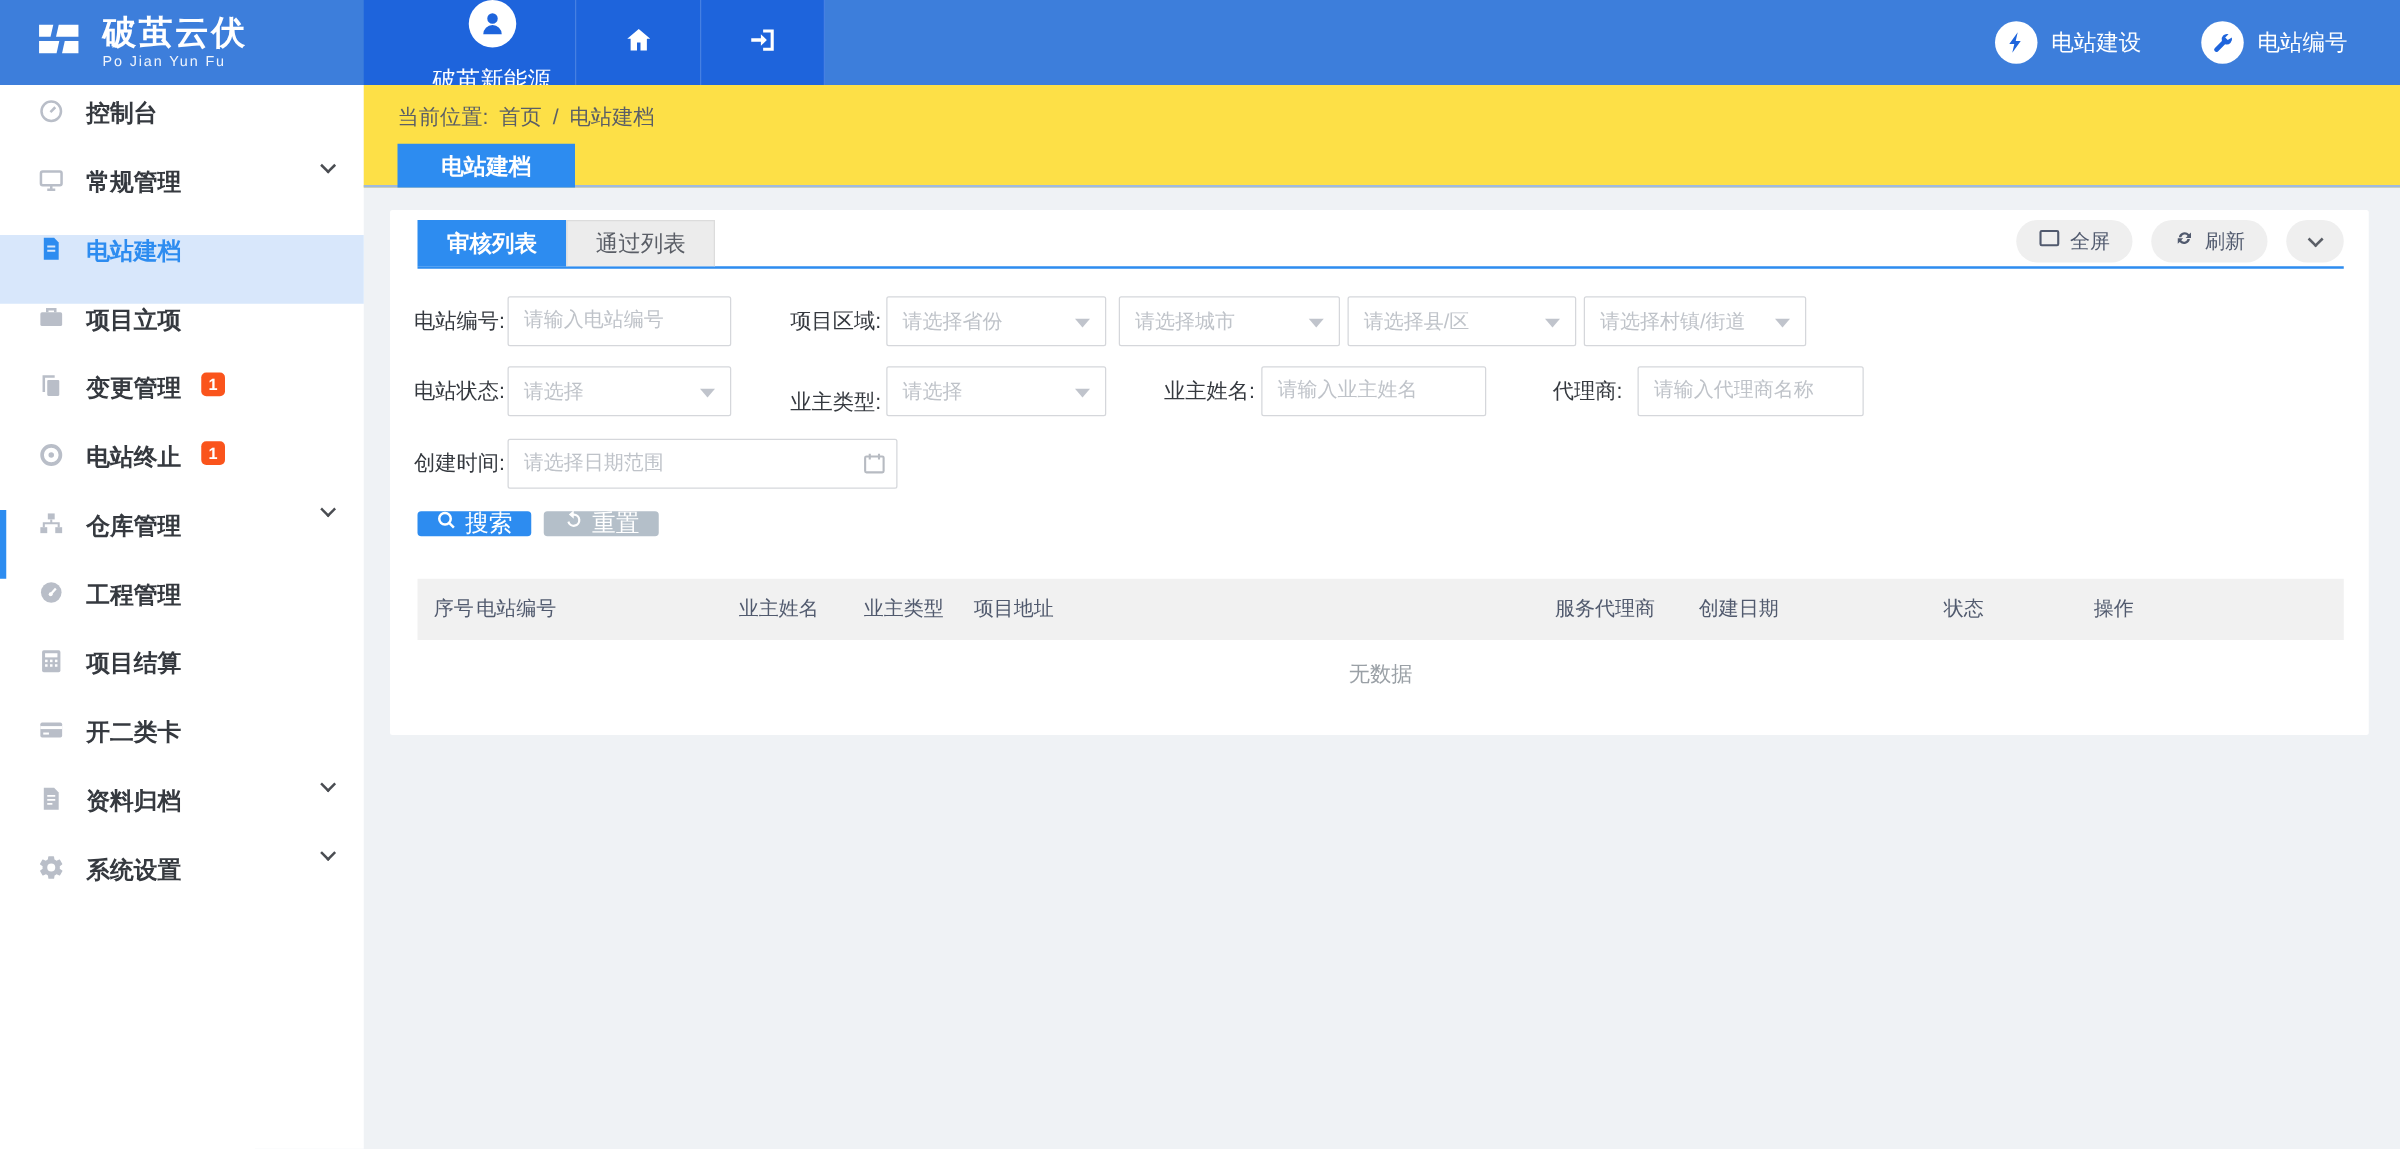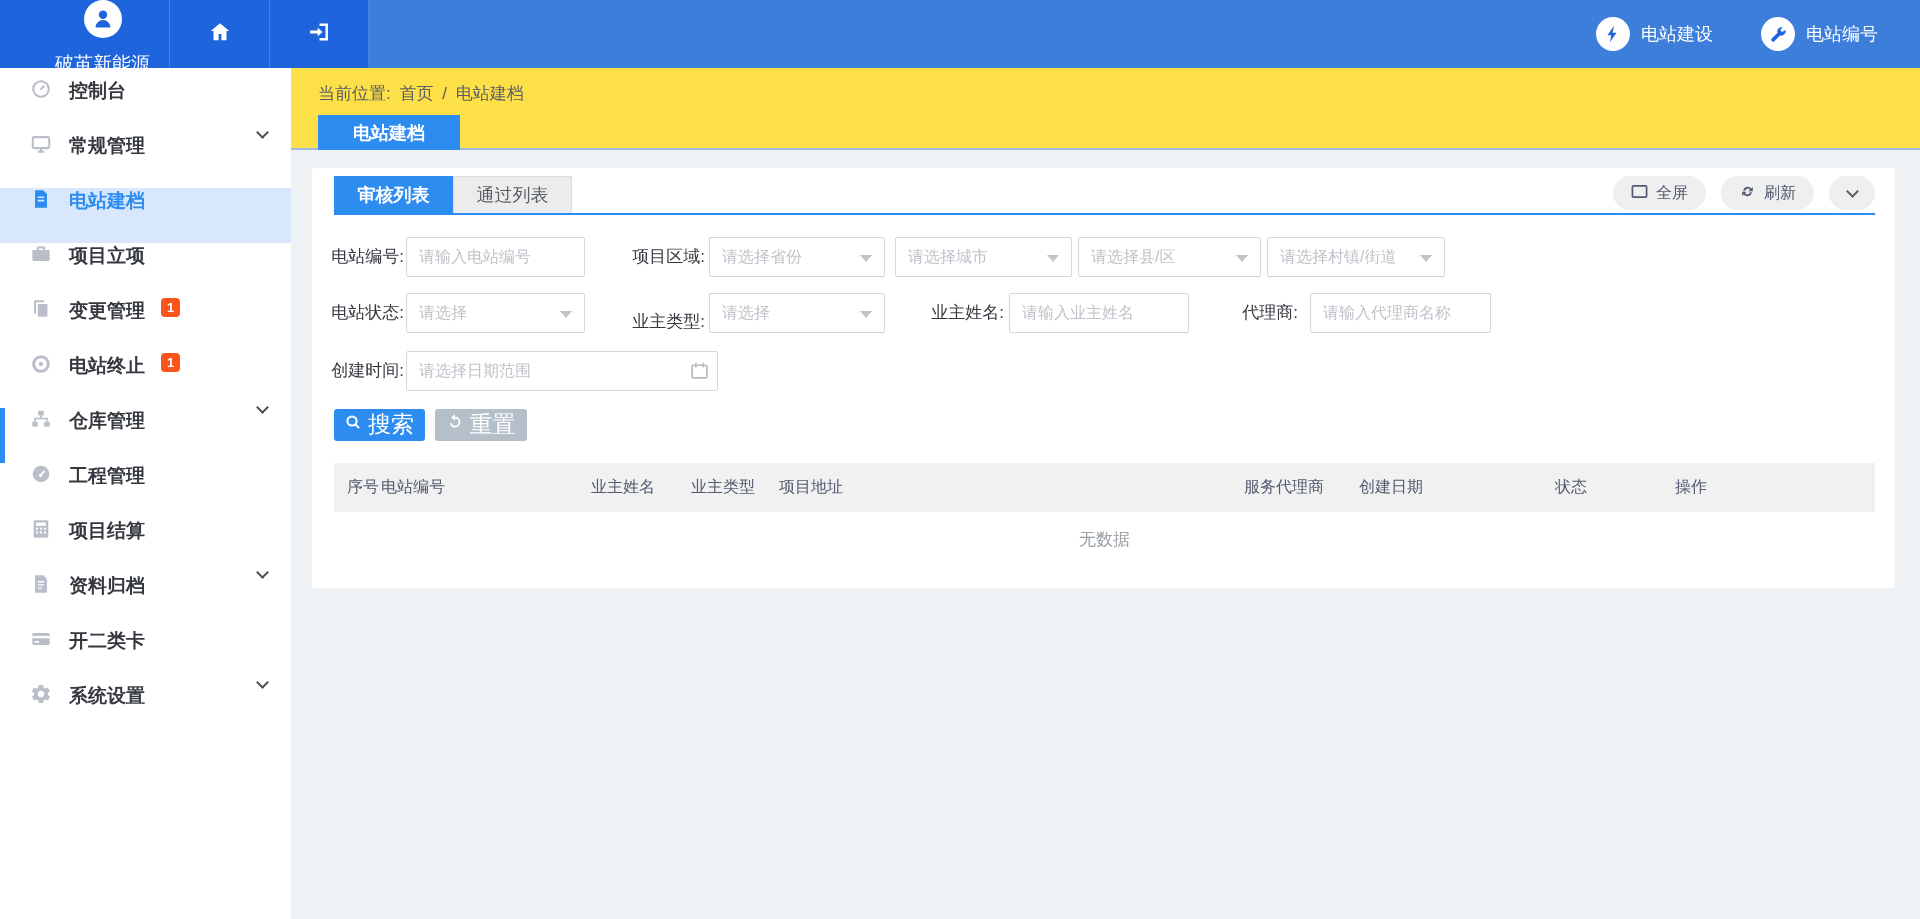--- a/index.html
+++ b/index.html
@@ -59,35 +59,49 @@
 
   .flabel { position:absolute; height:40px; line-height:40px; font-size:17px; color:#35393f; text-align:right; }
   .finput { position:absolute; height:40px; border:1px solid #d5d7db; border-radius:2px; background:#fff;
     font-size:16px; padding:0 12px; color:#333; outline:none; font-family:inherit; }
   .finput::placeholder { color:#bfc3c9; }
   .fsel { position:absolute; height:40px; border:1px solid #d5d7db; border-radius:2px; background:#fff;
     font-size:16px; padding:0 28px 0 12px; color:#bfc3c9; display:flex; align-items:center; cursor:pointer; }
   .fsel::after { content:''; position:absolute; right:12px; top:17px; border:6px solid transparent; border-top:7px solid #c0c4cc; }
   .cal-ic { position:absolute; pointer-events:none; }
 
-  .btn { position:absolute; top:241px; height:32px; border:none; border-radius:3px; color:#fff; font-size:23px;
-    display:flex; justify-content:center; gap:7px; cursor:pointer; font-family:inherit; }
+  .btn { position:absolute; top:241px; height:20px; border:none; border-radius:3px; color:#fff; font-size:19px;
+    display:flex; align-items:center; justify-content:center; gap:7px; cursor:pointer; font-family:inherit; }
   .btn-search { left:22px; width:91px; background:#2d8cf0; }
   .btn-reset { left:123px; width:92px; background:#b4bfc9; }
 
   .thead { position:absolute; left:22px; right:20px; top:295px; height:49px; background:#f1f1f1;
     display:flex; align-items:center; padding-left:13px; font-size:16px; color:#515a6e; }
   .thead .c1{width:34px;} .thead .c2{width:210px;} .thead .c3{width:100px;} .thead .c4{width:88px;}
   .thead .c5{width:465px;} .thead .c6{width:115px;} .thead .c7{width:196px;} .thead .c8{width:120px;} .thead .c9{flex:1;}
   .empty { position:absolute; left:22px; right:20px; top:360px; text-align:center; font-size:17px; color:#9aa0a6; }
 </style>
 </head>
 <body>
 
 <div class="header">
+  <div class="brand">
+    <span>
+      <svg width="42" height="42" viewBox="0 0 48 48" fill="#fff">
+        <path d="M6 10h13l-2.5 11H6z"></path>
+          <path d="M24 10h18v11H21.5z"></path>
+        <path d="M6 25h18.5L22 36H6z"></path>
+          <path d="M29.5 25H42v11H27z"></path>
+      </svg>
+    </span>
+    <div>
+      <div class="brand-title">破茧云伏</div>
+      <div class="brand-sub">Po Jian Yun Fu</div>
+    </div>
+  </div>
 
   <div class="hdr-mid">
     <div class="user">
       <span class="avatar">
         <svg width="24" height="24" viewBox="0 0 24 24" fill="#1e64dc">
           <path d="M12 12a4.2 4.2 0 100-8.4A4.2 4.2 0 0012 12zm-7.4 8.4a7.4 7.4 0 0114.8 0z"></path>
         </svg>
       </span>
       <span class="user-name">破茧新能源</span>
     </div>
@@ -231,37 +245,37 @@
             <rect x="15.2" y="14.6" width="2.2" height="2.2"></rect>
           </g>
         </svg>
     </span>
     <span>项目结算</span>
   </div>
 
   <div class="menu-item">
     <span class="mi-icon">
       <svg width="22" height="22" viewBox="0 0 24 24">
-          <path d="M5.5 2.5h9l4 4v15h-13z" fill="currentColor"></path>
-          <path d="M8.5 9.5h7M8.5 13h7M8.5 16.5h4.5" stroke="#fff" stroke-width="1.5"></path>
-        </svg>
-    </span>
-    <span>资料归档</span>
-    <span class="chev"></span>
-  </div>
-
-  <div class="menu-item">
-    <span class="mi-icon">
-      <svg width="22" height="22" viewBox="0 0 24 24">
           <rect x="2.5" y="5.5" width="19" height="13" rx="1.5" fill="currentColor"></rect>
           <rect x="2.5" y="8.6" width="19" height="2.6" fill="#fff"></rect>
           <rect x="5" y="14.2" width="5" height="1.8" fill="#fff"></rect>
         </svg>
     </span>
     <span>开二类卡</span>
+  </div>
+
+  <div class="menu-item">
+    <span class="mi-icon">
+      <svg width="22" height="22" viewBox="0 0 24 24">
+          <path d="M5.5 2.5h9l4 4v15h-13z" fill="currentColor"></path>
+          <path d="M8.5 9.5h7M8.5 13h7M8.5 16.5h4.5" stroke="#fff" stroke-width="1.5"></path>
+        </svg>
+    </span>
+    <span>资料归档</span>
+    <span class="chev"></span>
   </div>
 
   <div class="menu-item">
     <span class="mi-icon">
       <svg width="22" height="22" viewBox="0 0 24 24">
           <path fill="currentColor" fill-rule="evenodd" d="M19.4 13c.1-.3.1-.7.1-1s0-.7-.1-1l2.1-1.6c.2-.2.2-.4.1-.6l-2-3.5c-.1-.2-.4-.3-.6-.2l-2.5 1c-.5-.4-1.1-.7-1.7-1L14.4 2.5c0-.2-.2-.4-.5-.4h-4c-.2 0-.4.2-.5.4L9 5.1c-.6.2-1.1.6-1.7 1l-2.5-1c-.2-.1-.5 0-.6.2l-2 3.5c-.1.2-.1.4.1.6L4.5 11c0 .3-.1.7-.1 1s0 .7.1 1l-2.1 1.6c-.2.2-.2.4-.1.6l2 3.5c.1.2.4.3.6.2l2.5-1c.5.4 1.1.7 1.7 1l.4 2.6c0 .2.2.4.5.4h4c.2 0 .4-.2.5-.4l.4-2.6c.6-.2 1.1-.6 1.7-1l2.5 1c.2.1.5 0 .6-.2l2-3.5c.1-.2.1-.4-.1-.6L19.4 13zM12 15.5a3.5 3.5 0 110-7 3.5 3.5 0 010 7z"></path>
         </svg>
     </span>
     <span>系统设置</span>
     <span class="chev"></span>

